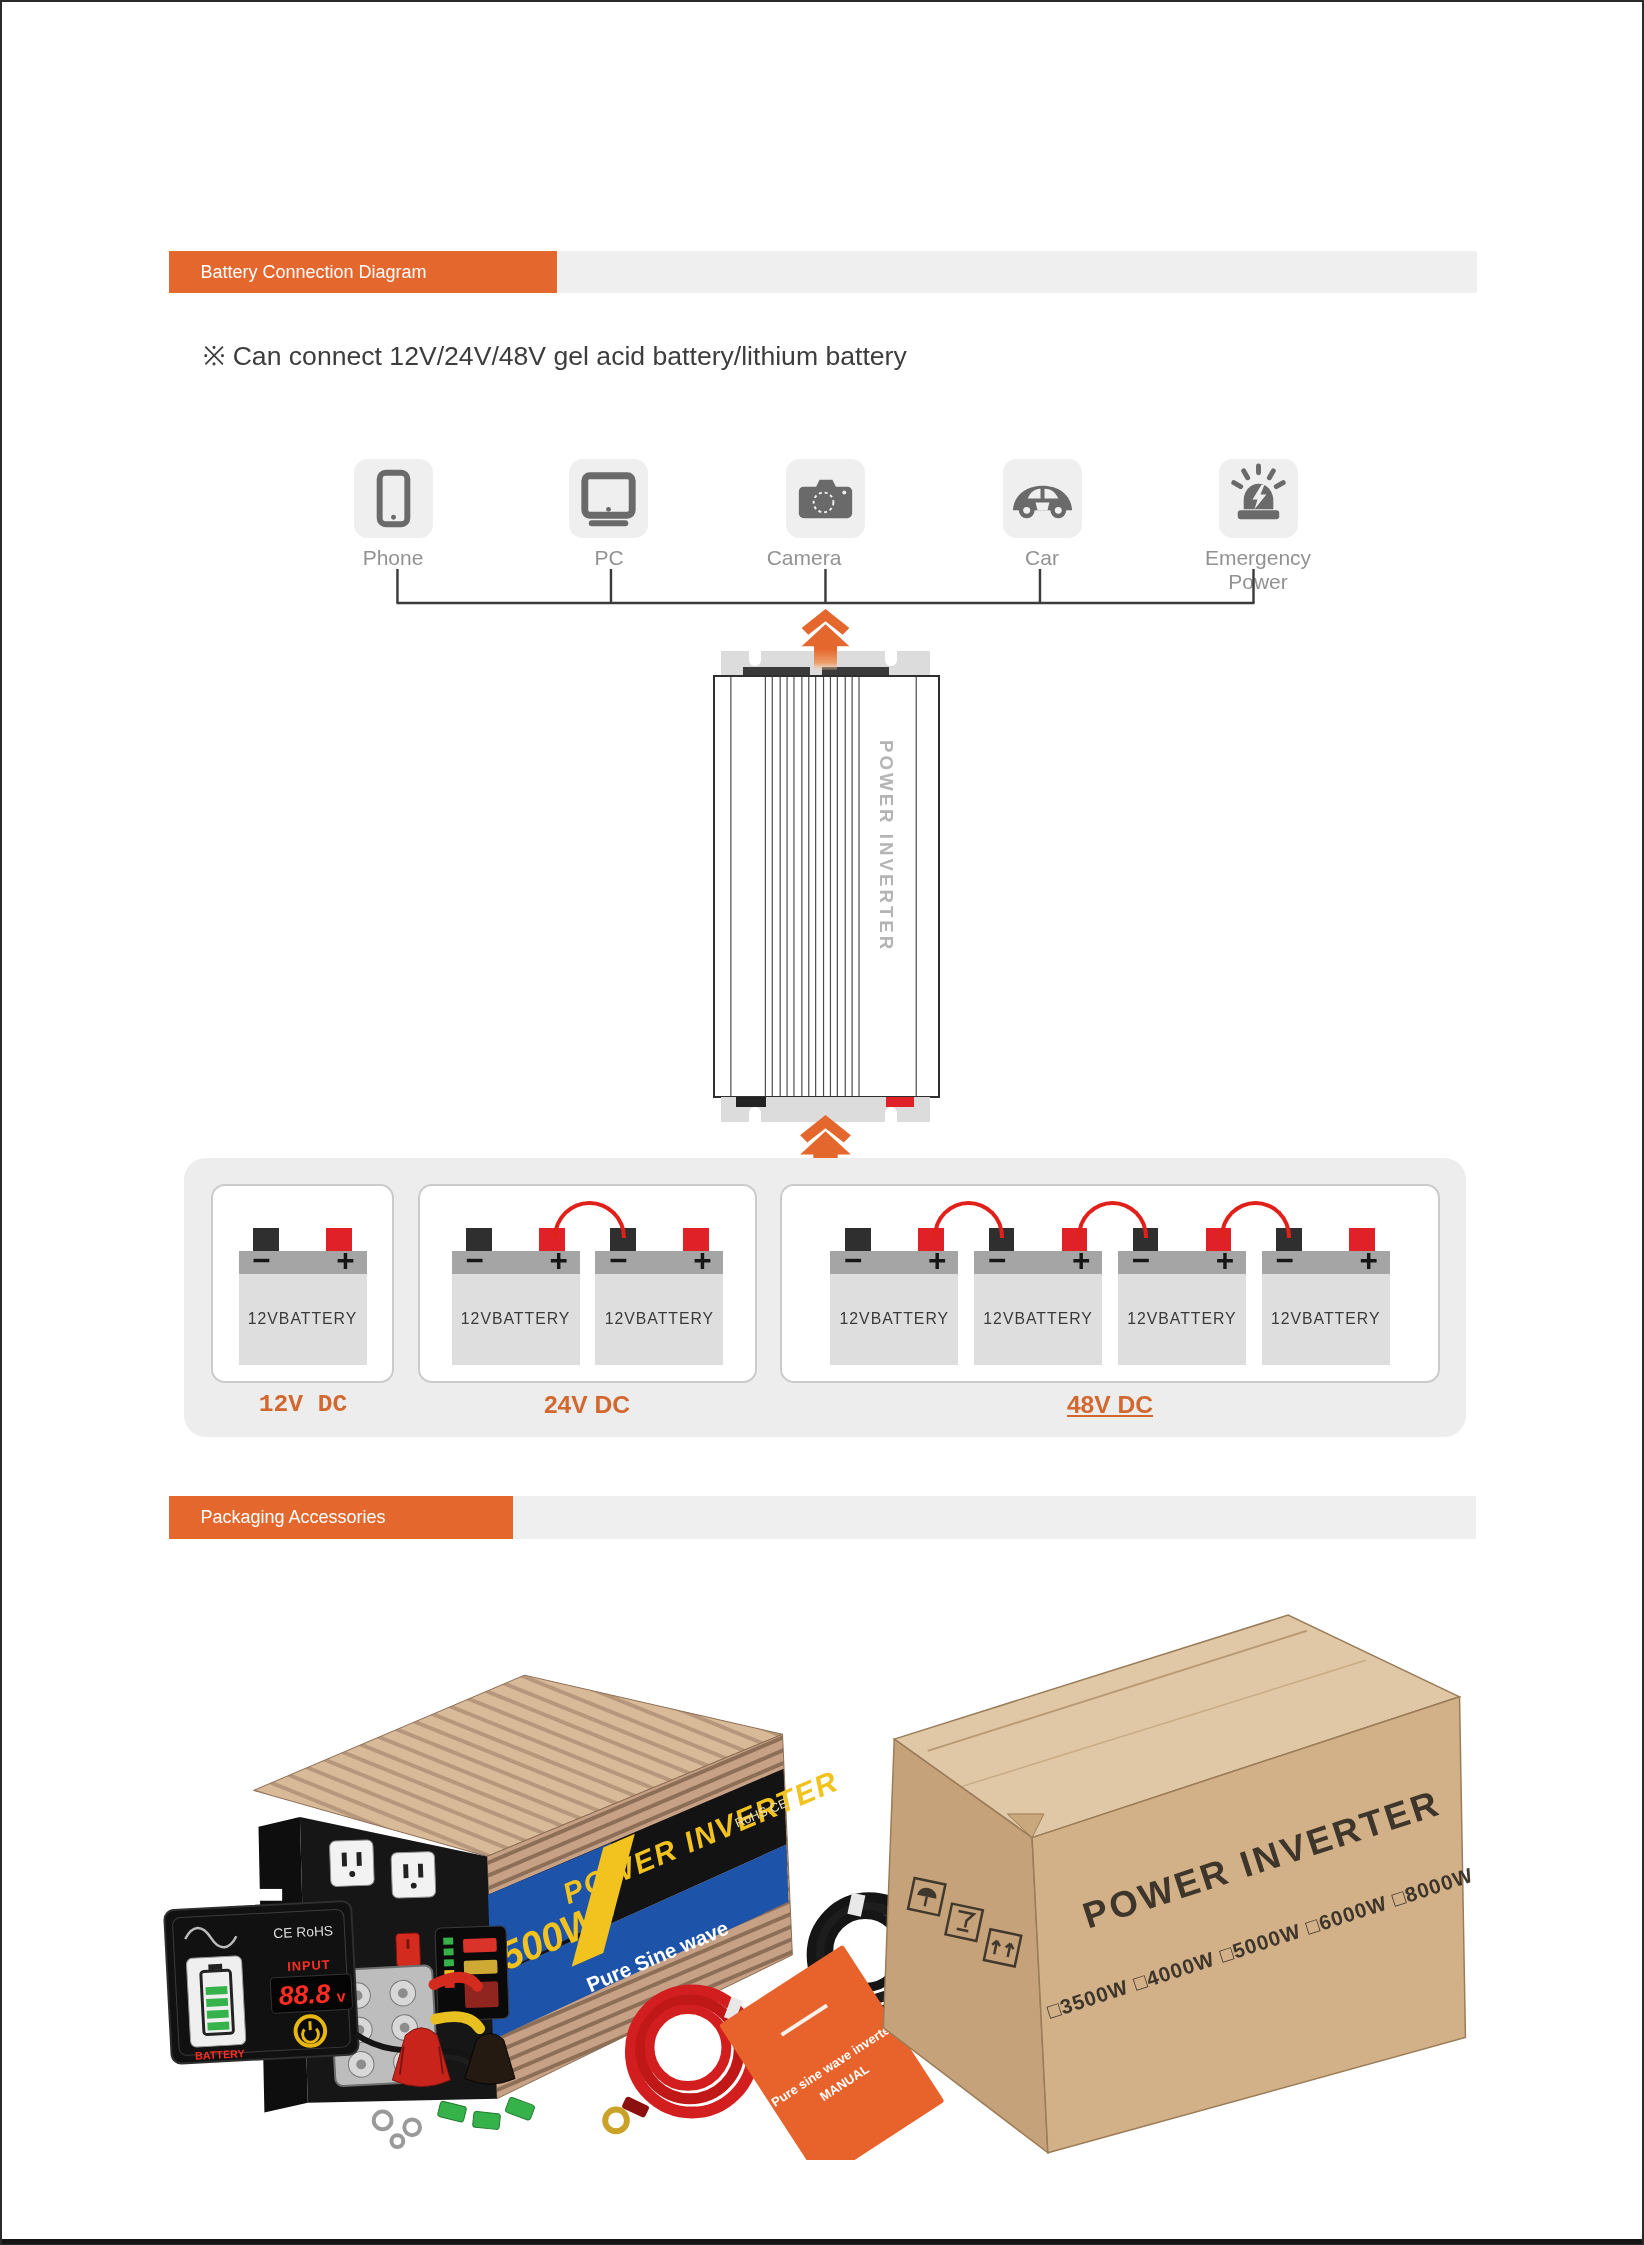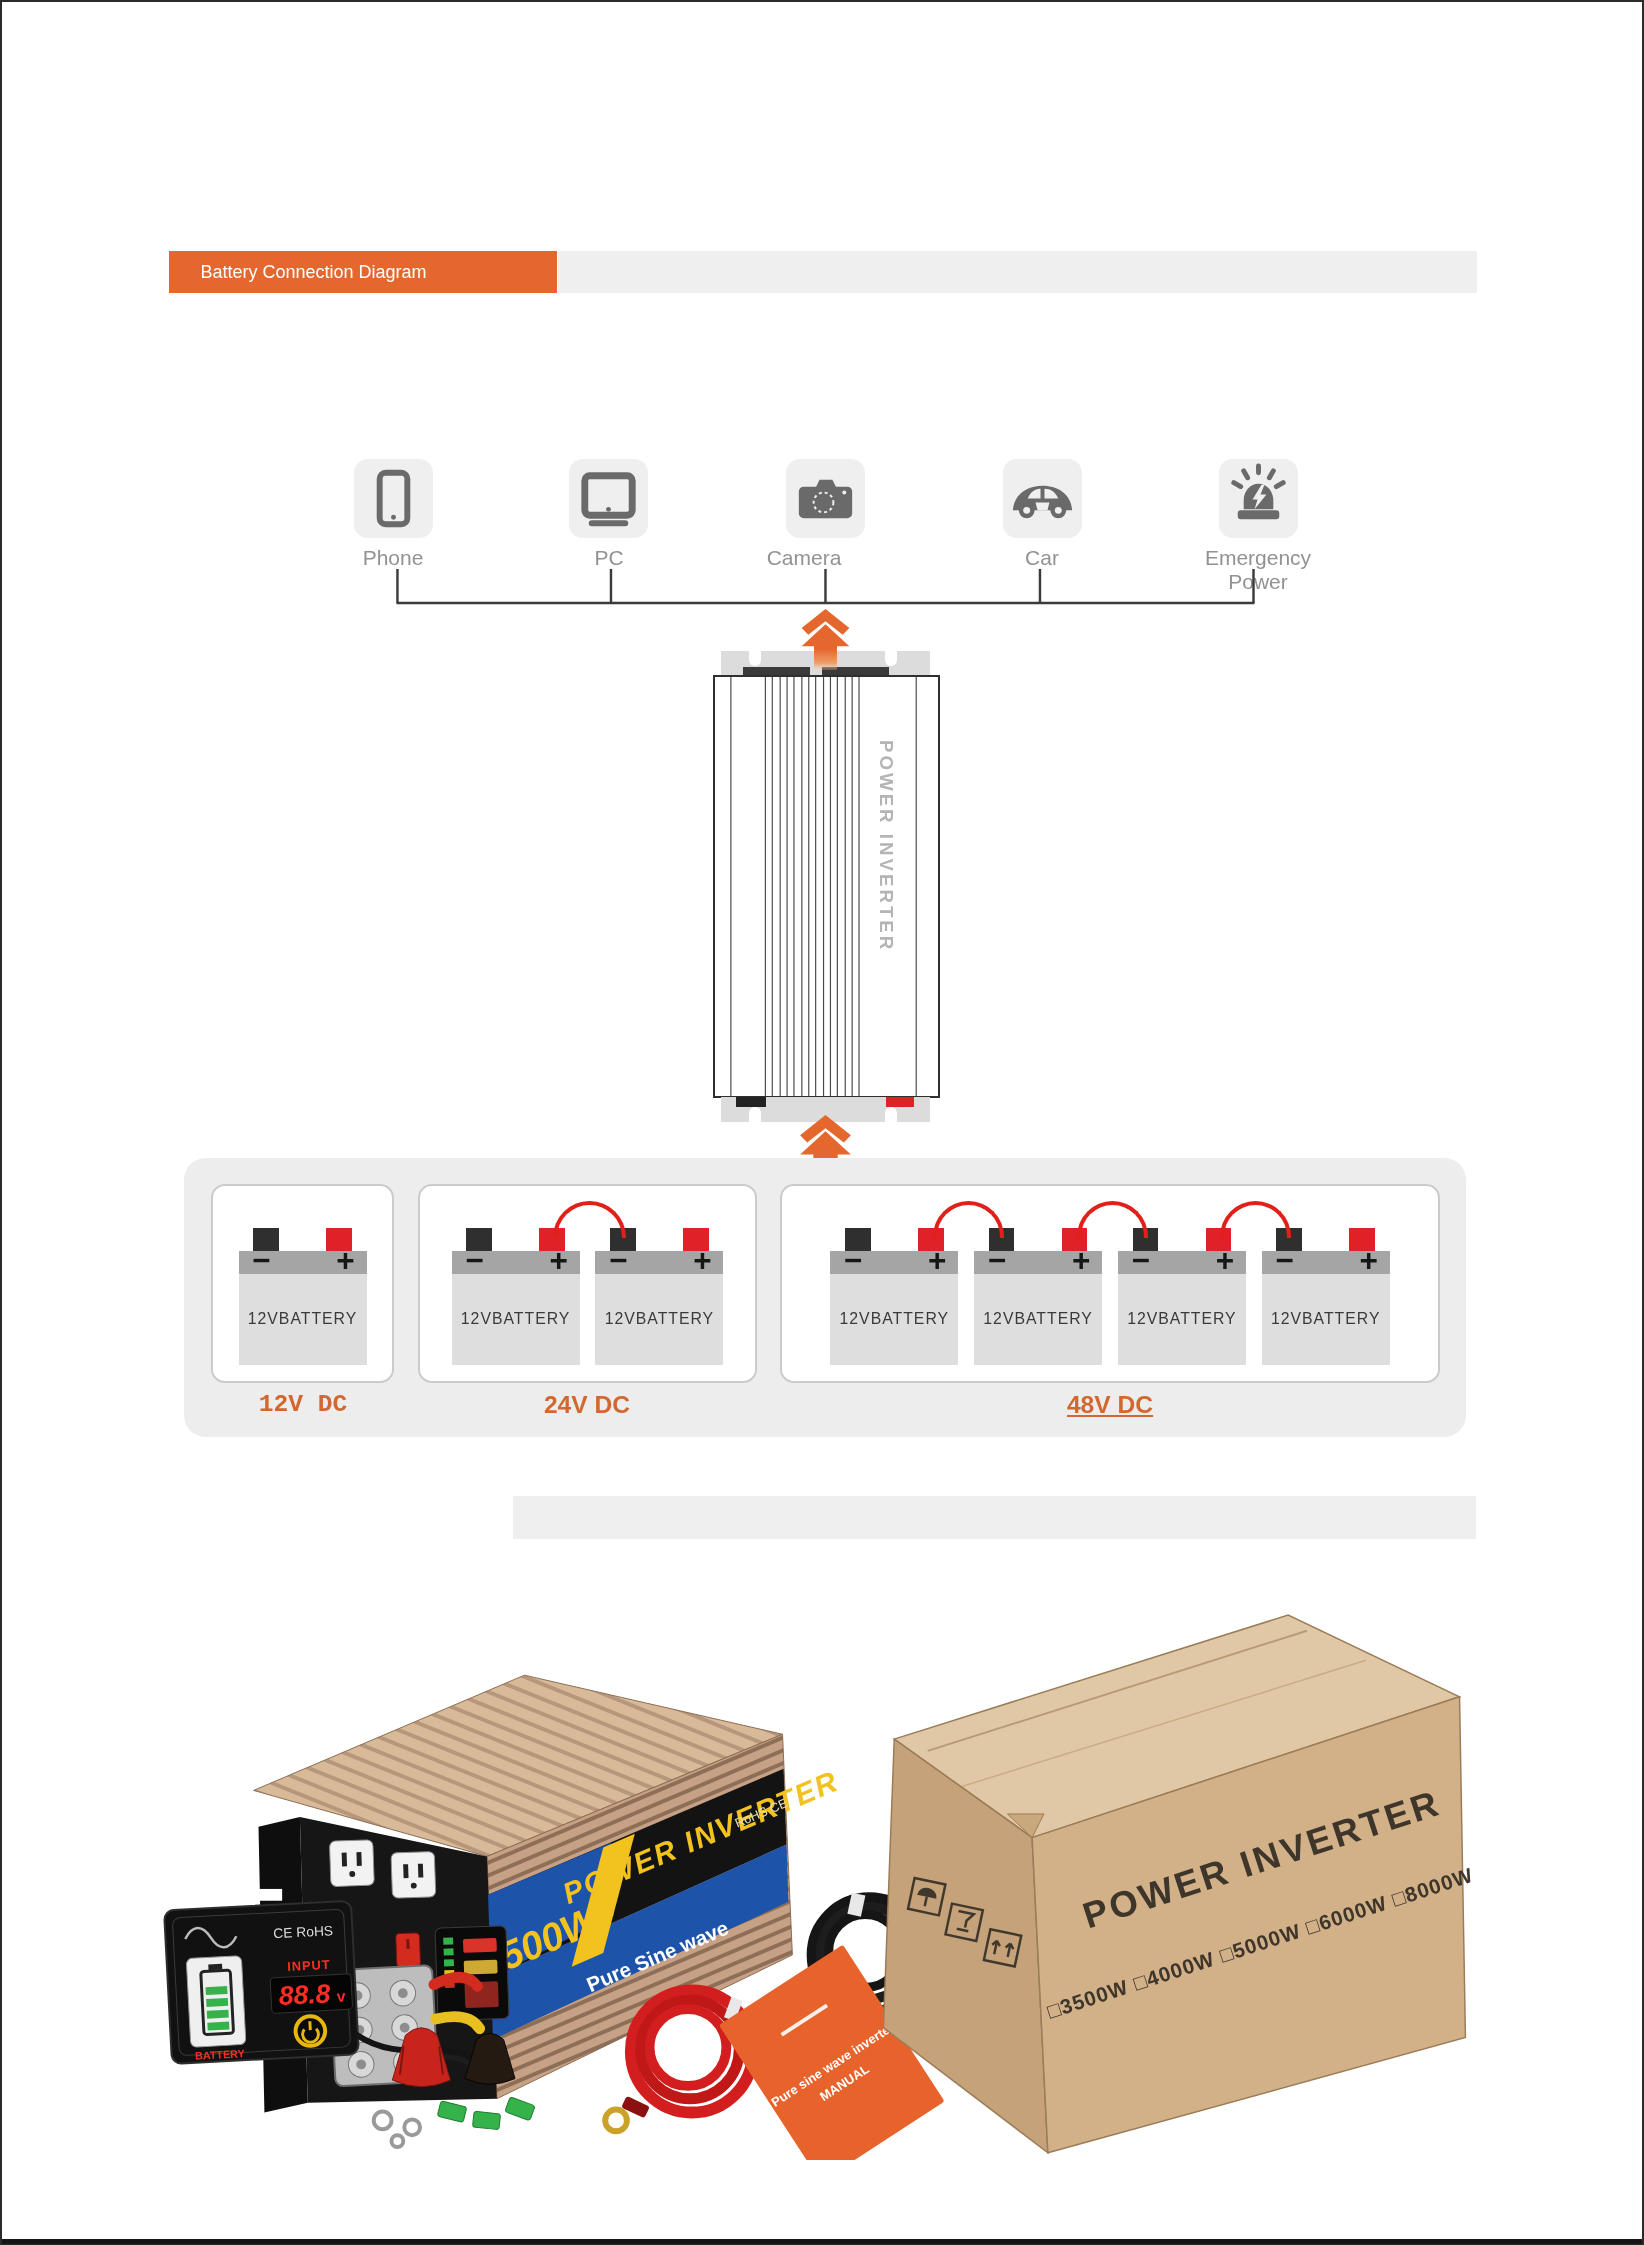--- a/index.html
+++ b/index.html
@@ -51,20 +51,21 @@
 </head>
 <body>
 
 <div class="page">
 
   <div class="banner" style="left:167px;top:249px;width:388px;">
     <span>Battery Connection Diagram</span>
   </div>
   <div class="bannerbar" style="left:556px;top:249px;width:919px;"></div>
 
+  <div class="note" style="top:335px;">※ Can connect 12V/24V/48V gel acid battery/lithium battery</div>
 
   <div class="devcard" style="left:352px;">
     <svg width="79" height="79" viewBox="0 0 80 80">
       <rect x="26" y="14" width="28" height="52" rx="6" fill="none" stroke="#6a6a6a" stroke-width="6"></rect>
       <circle cx="40" cy="59" r="2.5" fill="#6a6a6a"></circle>
     </svg>
   </div>
   <div class="devcard" style="left:567px;">
     <svg width="79" height="79" viewBox="0 0 80 80">
       <rect x="16" y="17" width="48" height="40" rx="5" fill="none" stroke="#6a6a6a" stroke-width="7"></rect>
@@ -281,20 +282,23 @@
     </div>
     <div class="arc" style="left:151px;width:71px;"></div>
     <div class="arc" style="left:295px;width:71px;"></div>
     <div class="arc" style="left:438px;width:71px;"></div>
   </div>
 
   <div class="dclabel" style="left:222px;font-family:Liberation Mono, monospace;">12V DC</div>
   <div class="dclabel" style="left:506px;">24V DC</div>
   <div class="dclabel" style="left:1029px;text-decoration:underline;">48V DC</div>
 
+  <div class="banner" style="left:167px;top:1494px;width:344px;height:43px;">
+    <span>Packaging Accessories</span>
+  </div>
   <div class="bannerbar" style="left:511px;top:1494px;width:963px;height:43px;"></div>
 
   <svg class="abs" style="left:158px;top:1606px;" width="788" height="552" viewBox="0 0 800 560">
     <defs>
       <pattern id="pfin" width="12" height="12" patternUnits="userSpaceOnUse" patternTransform="rotate(-23)">
         <rect width="12" height="12" fill="#c7a185"></rect>
         <rect y="6" width="12" height="4" fill="#8d6e56"></rect>
       </pattern>
       <pattern id="ptop" width="14" height="14" patternUnits="userSpaceOnUse" patternTransform="rotate(22)">
         <rect width="14" height="14" fill="#d8ba99"></rect>

